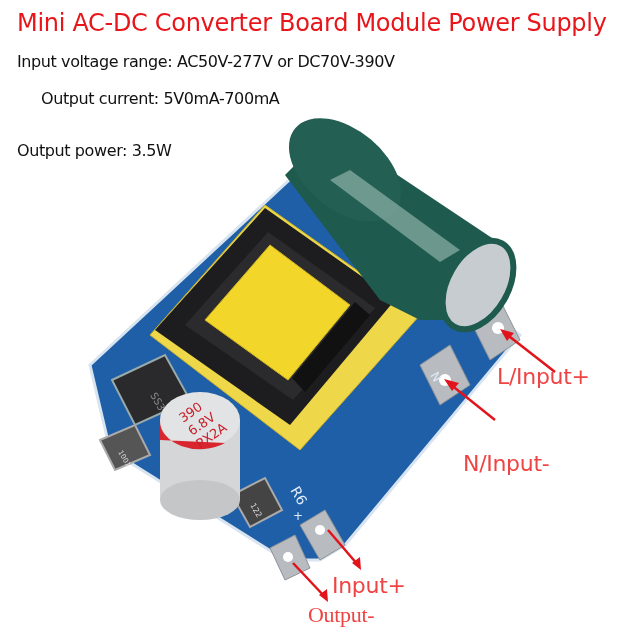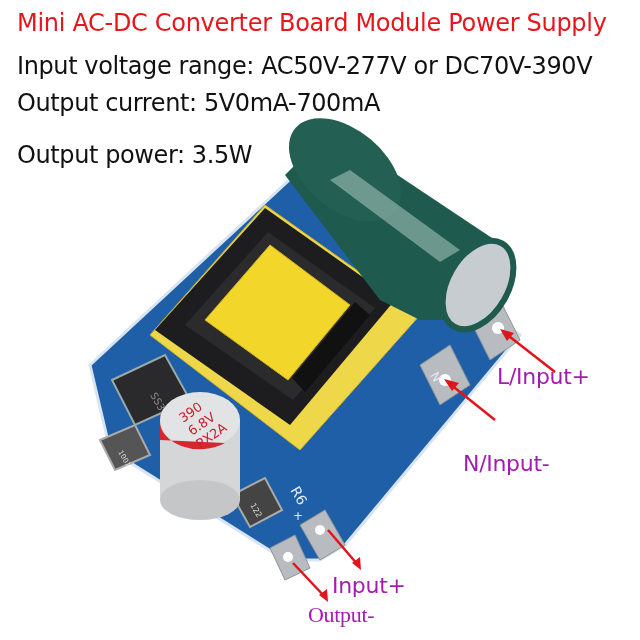--- a/index.html
+++ b/index.html
@@ -1,22 +1,22 @@
 <!DOCTYPE html>
 <html><head>
 <meta charset="utf-8">
 <style>
   html, body { margin:0; padding:0; background:#ffffff; }
   body { width:640px; height:640px; position:relative; overflow:hidden; font-family:"DejaVu Sans", "Liberation Sans", sans-serif; }
   .title { position:absolute; left:17px; top:9px; font-size:24px; color:#e8151b; letter-spacing:-0.3px; white-space:nowrap; }
-  .spec { position:absolute; left:17px; font-size:24px; color:#111; white-space:nowrap; letter-spacing:-0.4px; }
+  .spec { position:absolute; left:17px; font-size:16px; color:#111; white-space:nowrap; letter-spacing:-0.4px; }
   .spec1 { top:52px; }
-  .spec2 { top:89px; }
+  .spec2 { top:89px;margin-left:24px; }
   .spec3 { top:141px; }
-  .callout { position:absolute; font-size:22px; color:#a21caf; white-space:nowrap; letter-spacing:-0.3px; }
+  .callout { position:absolute; font-size:22px; color:#ef4444; white-space:nowrap; letter-spacing:-0.3px; }
   svg { position:absolute; left:0; top:0; }
 </style>
 </head>
 <body>
 
 <div class="title">Mini AC-DC Converter Board Module Power Supply</div>
 <div class="spec spec1">Input voltage range: AC50V-277V or DC70V-390V</div>
 <div class="spec spec2">Output current: 5V0mA-700mA</div>
 <div class="spec spec3">Output power: 3.5W</div>
 

